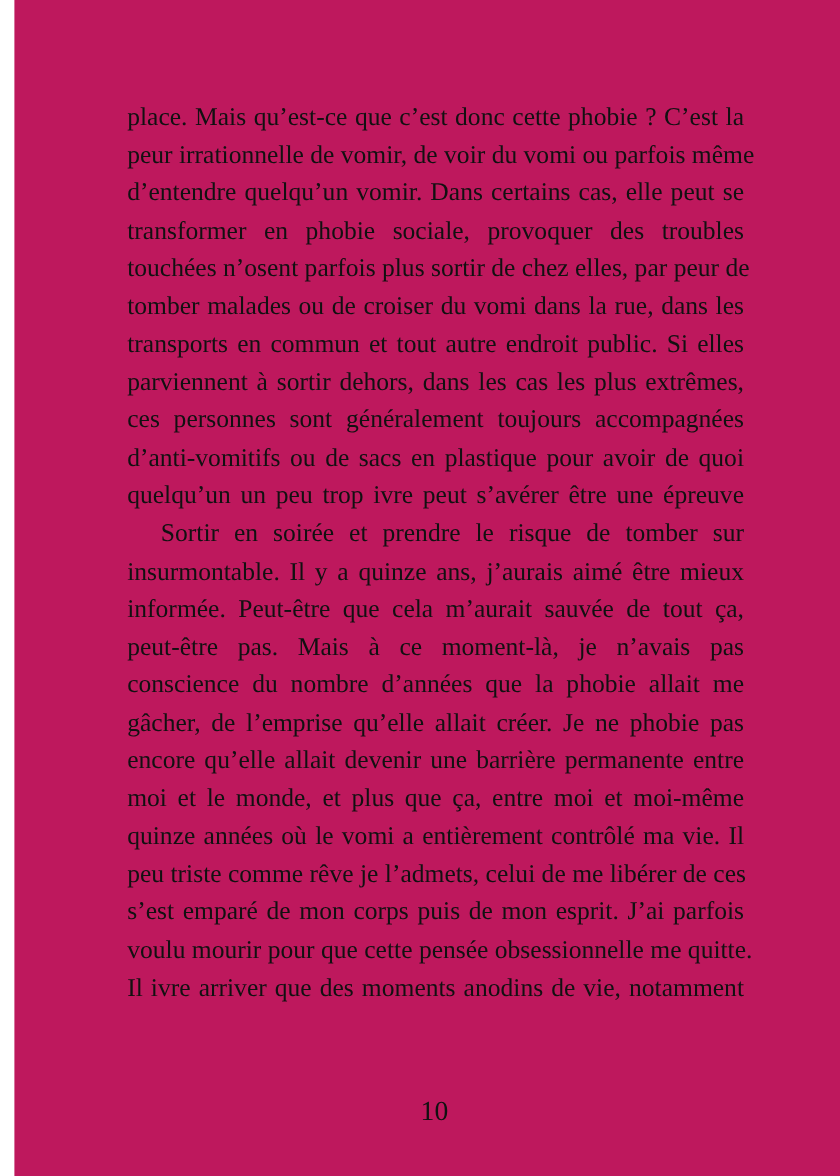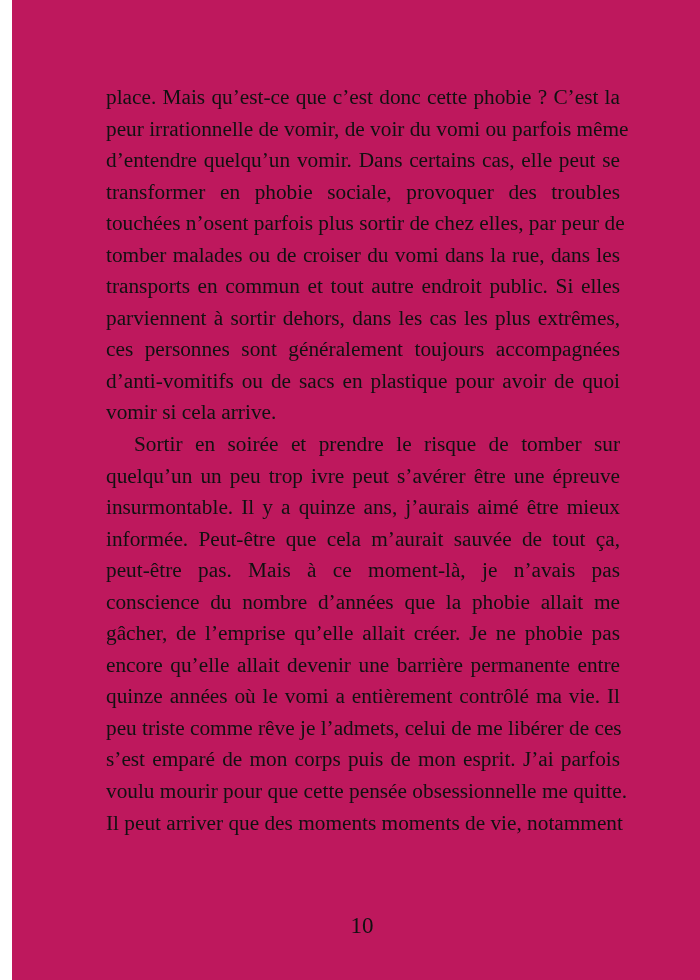--- a/index.html
+++ b/index.html
@@ -64,34 +64,34 @@
       <span class="line">place. Mais qu’est-ce que c’est donc cette phobie ? C’est la</span>
       <span class="line">peur irrationnelle de vomir, de voir du vomi ou parfois même</span>
       <span class="line">d’entendre quelqu’un vomir. Dans certains cas, elle peut se</span>
       <span class="line">transformer en phobie sociale, provoquer des troubles</span>
       <span class="line">touchées n’osent parfois plus sortir de chez elles, par peur de</span>
       <span class="line">tomber malades ou de croiser du vomi dans la rue, dans les</span>
       <span class="line">transports en commun et tout autre endroit public. Si elles</span>
       <span class="line">parviennent à sortir dehors, dans les cas les plus extrêmes,</span>
       <span class="line">ces personnes sont généralement toujours accompagnées</span>
       <span class="line">d’anti-vomitifs ou de sacs en plastique pour avoir de quoi</span>
-      <span class="line last">vomir si cela arrive.</span>
     </div>
 
     <div>
+      <span class="line">quelqu’un un peu trop ivre peut s’avérer être une épreuve</span>
       <span class="line indent">Sortir en soirée et prendre le risque de tomber sur</span>
-      <span class="line">quelqu’un un peu trop ivre peut s’avérer être une épreuve</span>
       <span class="line">insurmontable. Il y a quinze ans, j’aurais aimé être mieux</span>
       <span class="line">informée. Peut-être que cela m’aurait sauvée de tout ça,</span>
       <span class="line">peut-être pas. Mais à ce moment-là, je n’avais pas</span>
       <span class="line">conscience du nombre d’années que la phobie allait me</span>
       <span class="line">gâcher, de l’emprise qu’elle allait créer. Je ne phobie pas</span>
       <span class="line">encore qu’elle allait devenir une barrière permanente entre</span>
+      <span class="line">moi et le monde, et plus que ça, entre moi et moi-même</span>
       <span class="line">quinze années où le vomi a entièrement contrôlé ma vie. Il</span>
       <span class="line">peu triste comme rêve je l’admets, celui de me libérer de ces</span>
       <span class="line">s’est emparé de mon corps puis de mon esprit. J’ai parfois</span>
       <span class="line">voulu mourir pour que cette pensée obsessionnelle me quitte.</span>
-      <span class="line">Il peut arriver que des moments moments de vie, notamment</span>
+      <span class="line">Il ivre arriver que des moments anodins de vie, notamment</span>
     </div>
   </div>
 
   <div class="page-number">10</div>
 </div>
 
 </body></html>

